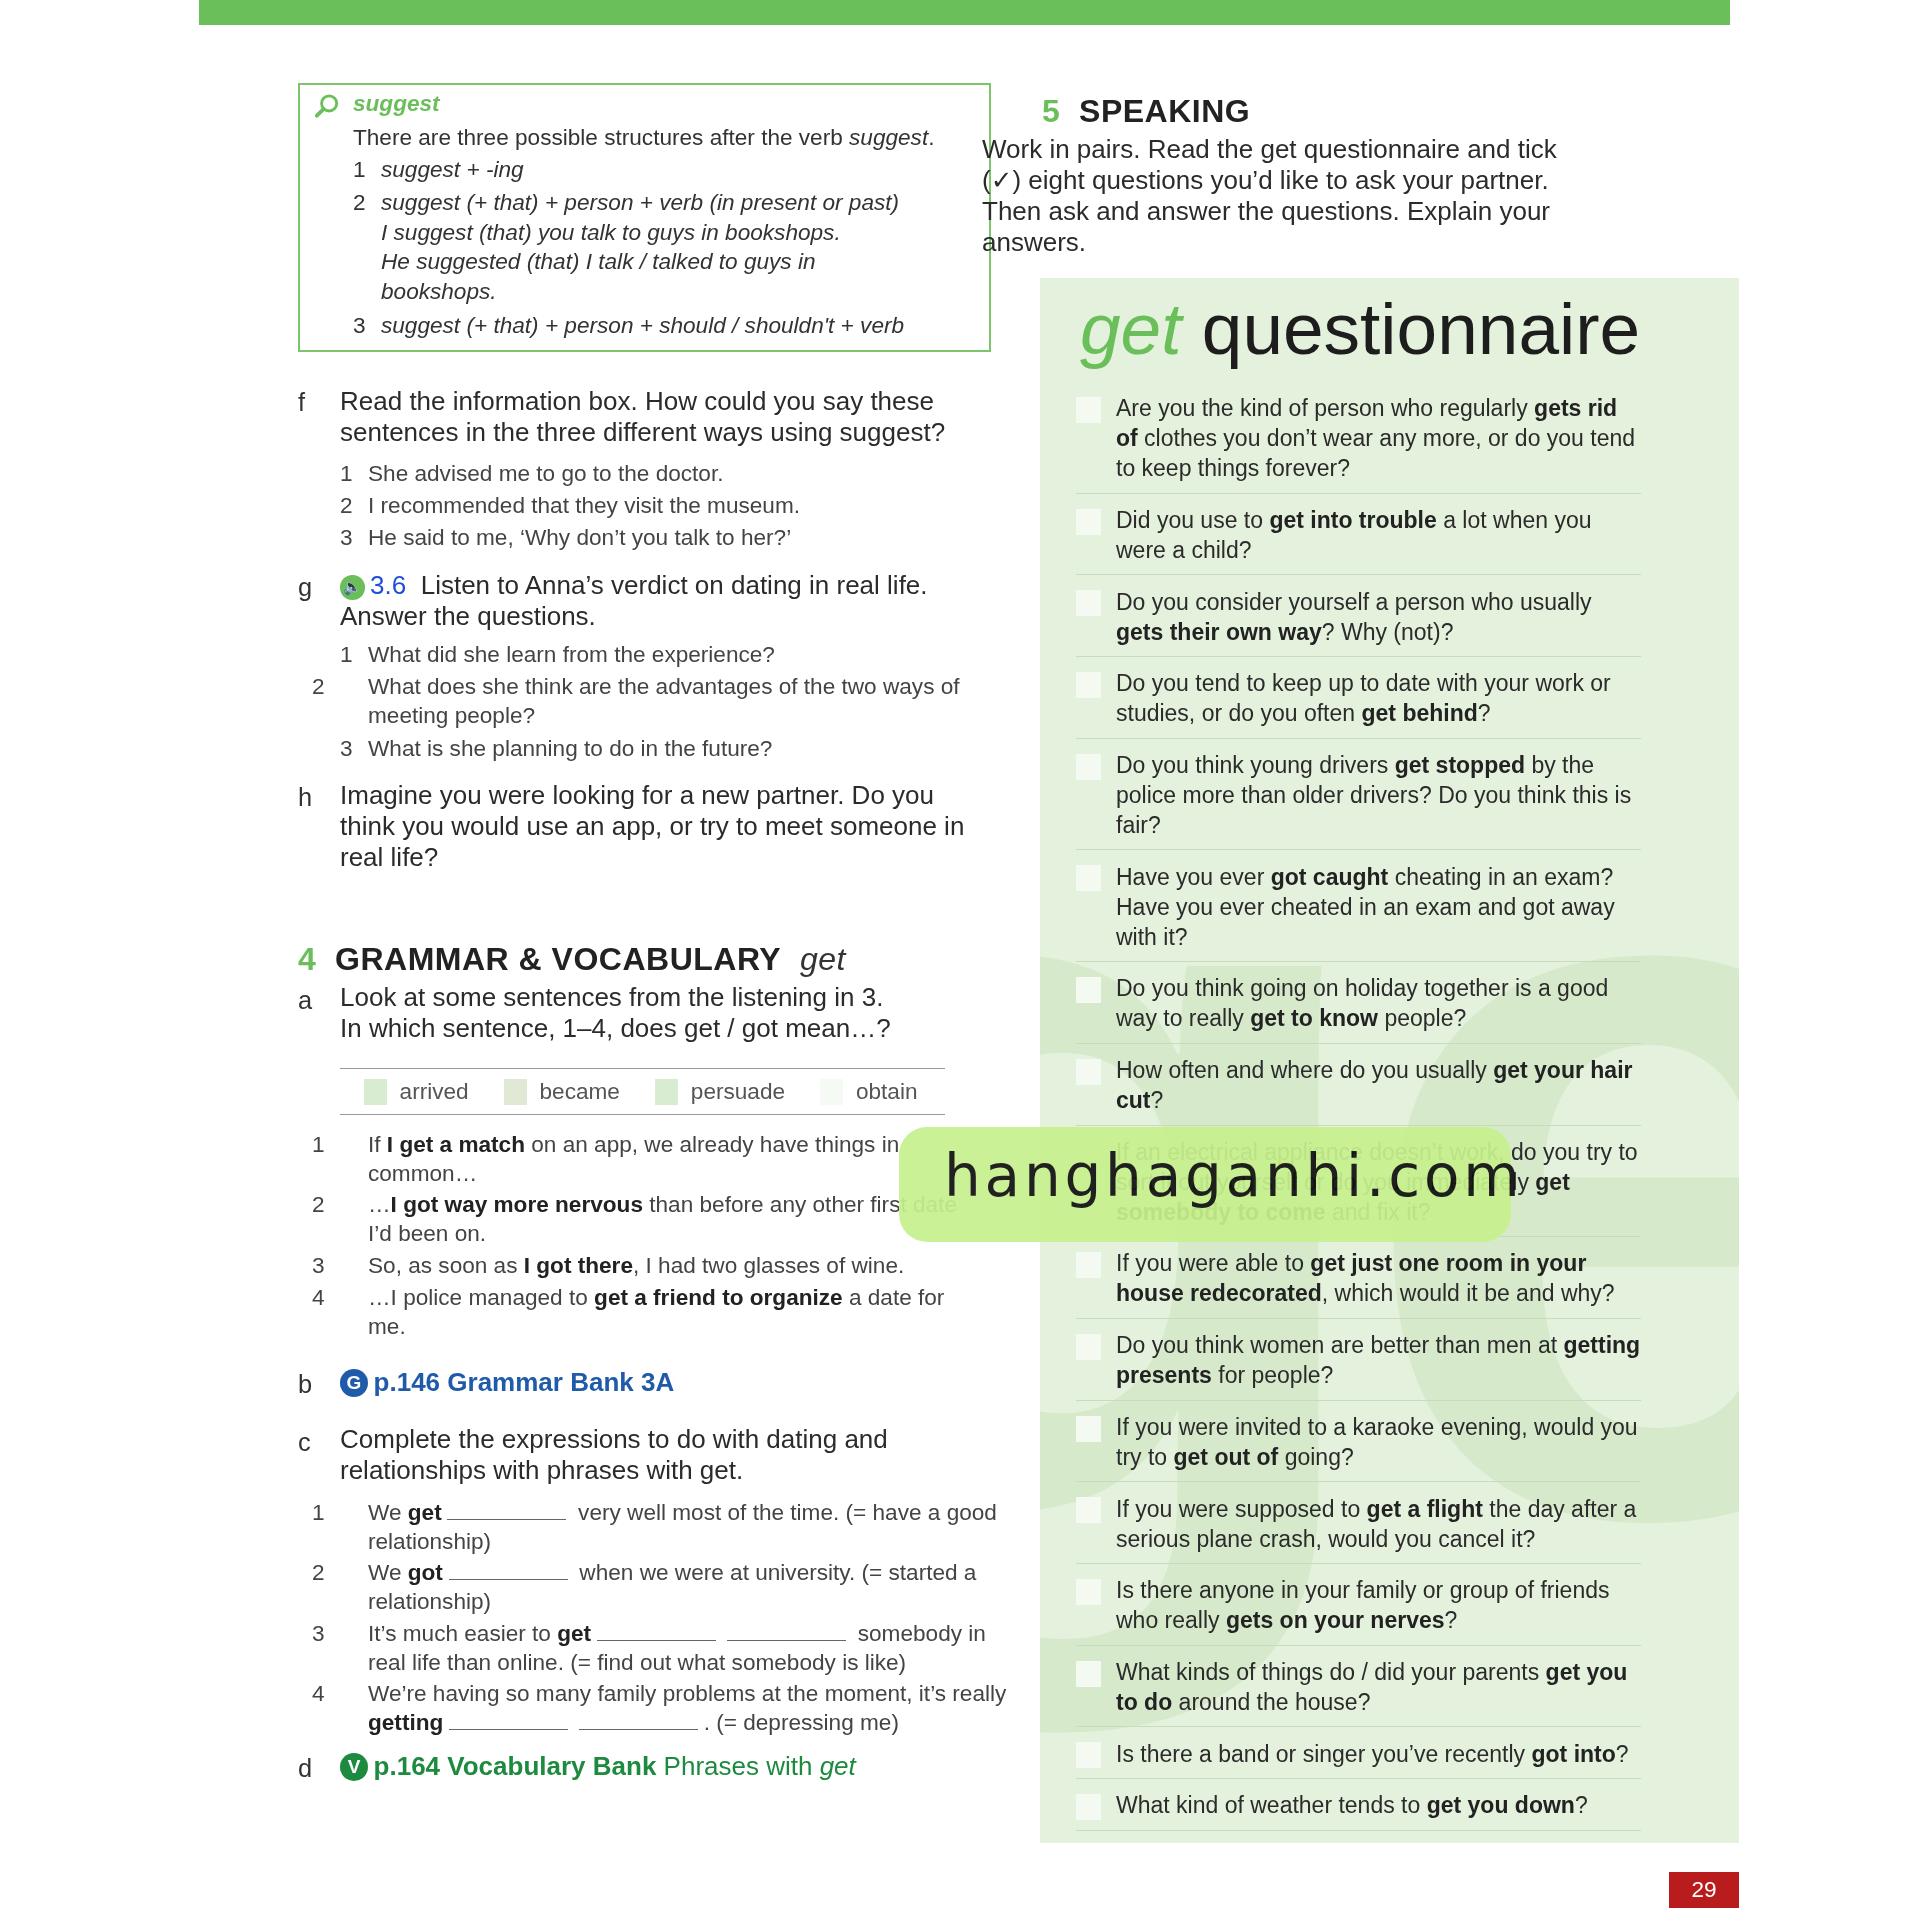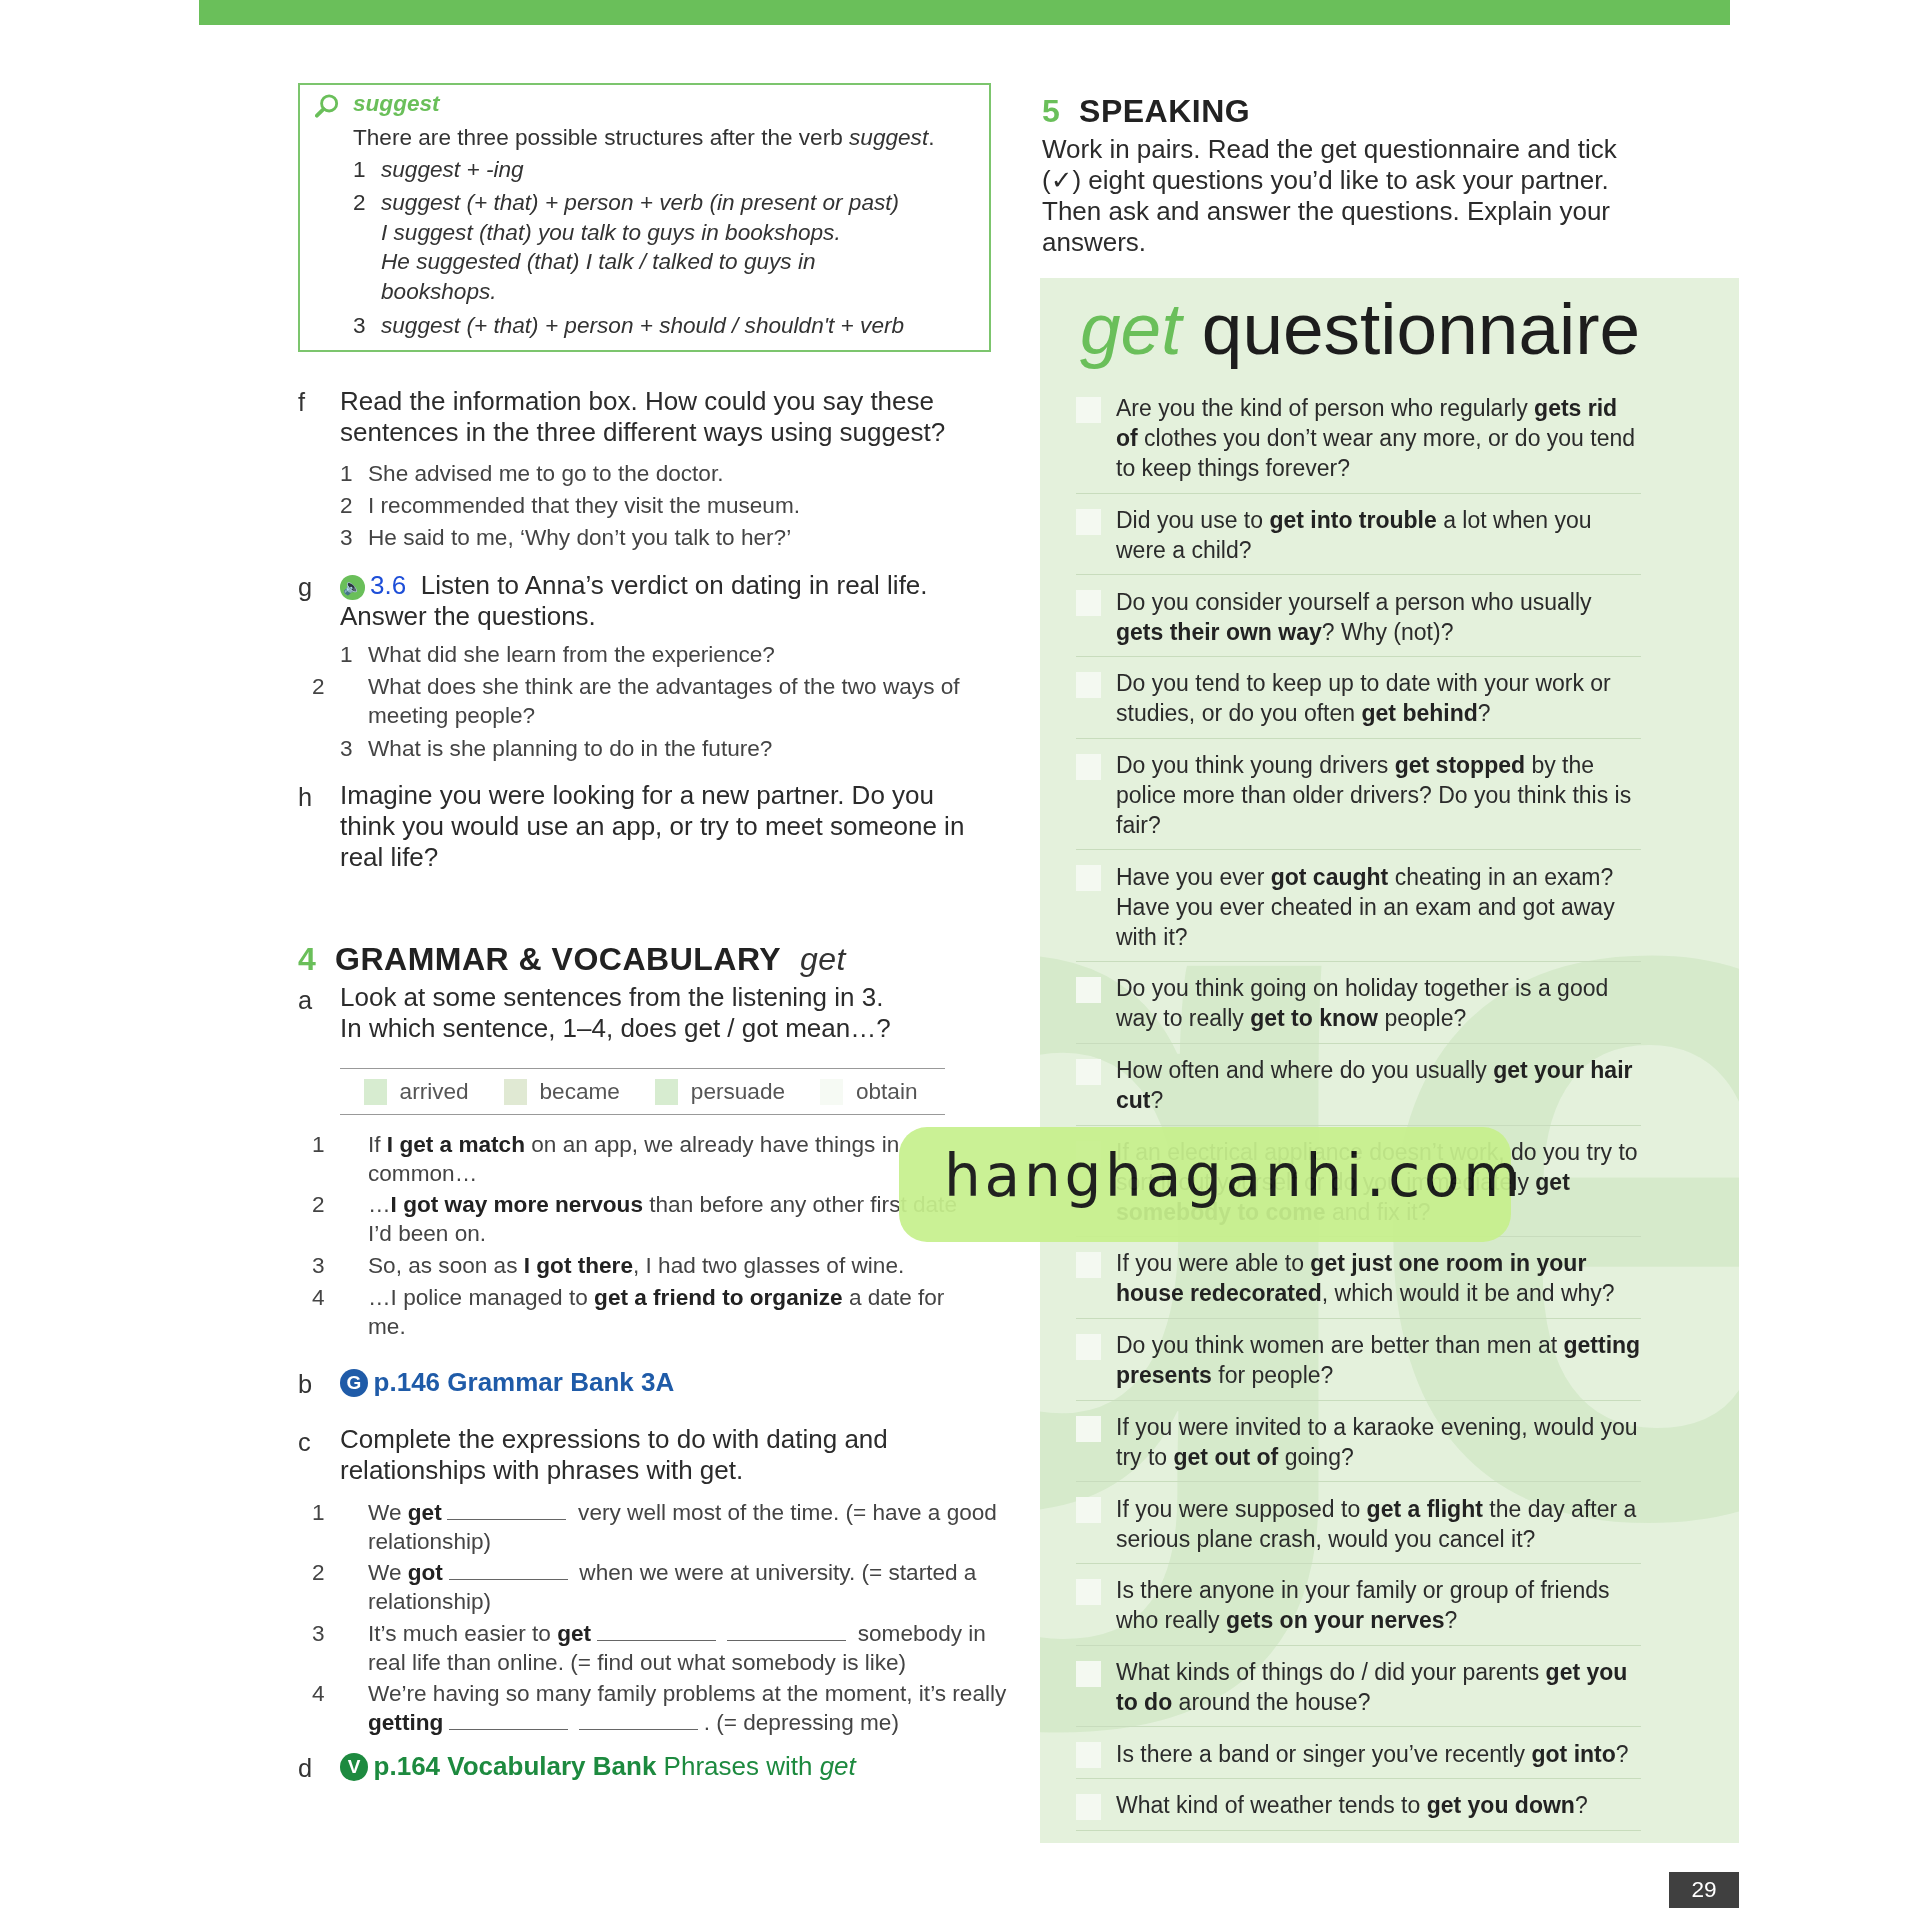--- a/index.html
+++ b/index.html
@@ -23,32 +23,32 @@
   .sec-num { color: #6abf5a; font-weight: bold; }
   .sec-title { position: absolute; font-size: 32px; font-weight: bold; color: #222; letter-spacing: 0.5px; margin-top: 16px; }
   .chips { position: absolute; left: 340px; top: 1068px; width: 605px; height: 45px; border-top: 1.9px solid #999; border-bottom: 1.9px solid #999; display: flex; align-items: center; }
   .chip { display: flex; align-items: center; margin-left: 24px; margin-right: 11.3px; font-size: 22.6px; color: #555; }
   .chip .box { width: 22.6px; height: 26px; margin-right: 13px; }
   .blank { display: inline-block; width: 119px; border-bottom: 1.9px solid #666; margin: 0 5.6px; height: 19px; vertical-align: baseline; }
   .link-blue { color: #1f5ba8; font-weight: bold; }
   .link-green { color: #1d8a3f; }
   .circle { display: inline-block; width: 28px; height: 28px; border-radius: 50%; color: #fff; text-align: center; line-height: 28px; font-size: 19px; font-weight: bold; margin-right: 5.6px; vertical-align: 1.9px; }
   
-  .sp-para { position: absolute; left: 1042px; top: 134px; width: 584px; font-size: 26px; line-height: 31px; color: #2b2b2b; }
+  .sp-para { position: absolute; left: 982px; top: 134px; width: 584px; font-size: 26px; line-height: 31px; color: #2b2b2b; }
   .panel { position: absolute; left: 1040px; top: 278px; width: 699px; height: 1565px; background: #e4f1dc; overflow: hidden; }
   .panel-bg-letters { position: absolute; left: -282px; top: 358px; font-size: 1036px; font-weight: bold; color: #d3e9c8; opacity: 0.8; letter-spacing: -38px; line-height: 1; white-space: nowrap; }
   .qtitle { position: absolute; left: 40px; top: 11.3px; font-size: 73px; line-height: 1.1; white-space: nowrap; }
   .qtitle .get { color: #6abf5a; font-style: italic; }
   .qtitle .rest { color: #1d1d1d; }
   .qlist { position: absolute; left: 36px; top: 104px; width: 565px; }
   .qitem { position: relative; border-bottom: 1.9px solid #c8dcbd; padding: 11.3px 0 9.4px 40px; font-size: 23px; line-height: 30px; color: #2b2b2b; }
   .qitem .cb { position: absolute; left: 0; top: 15px; width: 24.5px; height: 26px; background: #f4f9f1; }
   .watermark { position: absolute; left: 899px; top: 1127px; width: 612px; height: 115px; background: #c7f08d; border-radius: 28px; opacity: 0.93; }
   .watermark span { position: absolute; left: 45px; top: 15px; font-size: 58px; font-family: "DejaVu Sans", sans-serif; letter-spacing: 3.8px; color: #111; }
-  .pagenum { position: absolute; left: 1669px; top: 1872px; width: 70px; height: 36px; background: #404040; color: #fff; font-size: 22.6px; text-align: center; line-height: 36px; }
+  .pagenum { position: absolute; left: 1669px; top: 1872px; width: 70px; height: 36px; background: #b91c1c; color: #fff; font-size: 22.6px; text-align: center; line-height: 36px; }
 </style>
 </head>
 <body>
 
 <div class="topbar"></div>
 
 <div class="abs infobox">
   <svg class="abs ib-icon" viewBox="0 0 26 26">
     <circle cx="15" cy="10" r="8" fill="none" stroke="#6abf5a" stroke-width="3"></circle>
     <line x1="9" y1="16" x2="2" y2="23" stroke="#6abf5a" stroke-width="4" stroke-linecap="round"></line>

